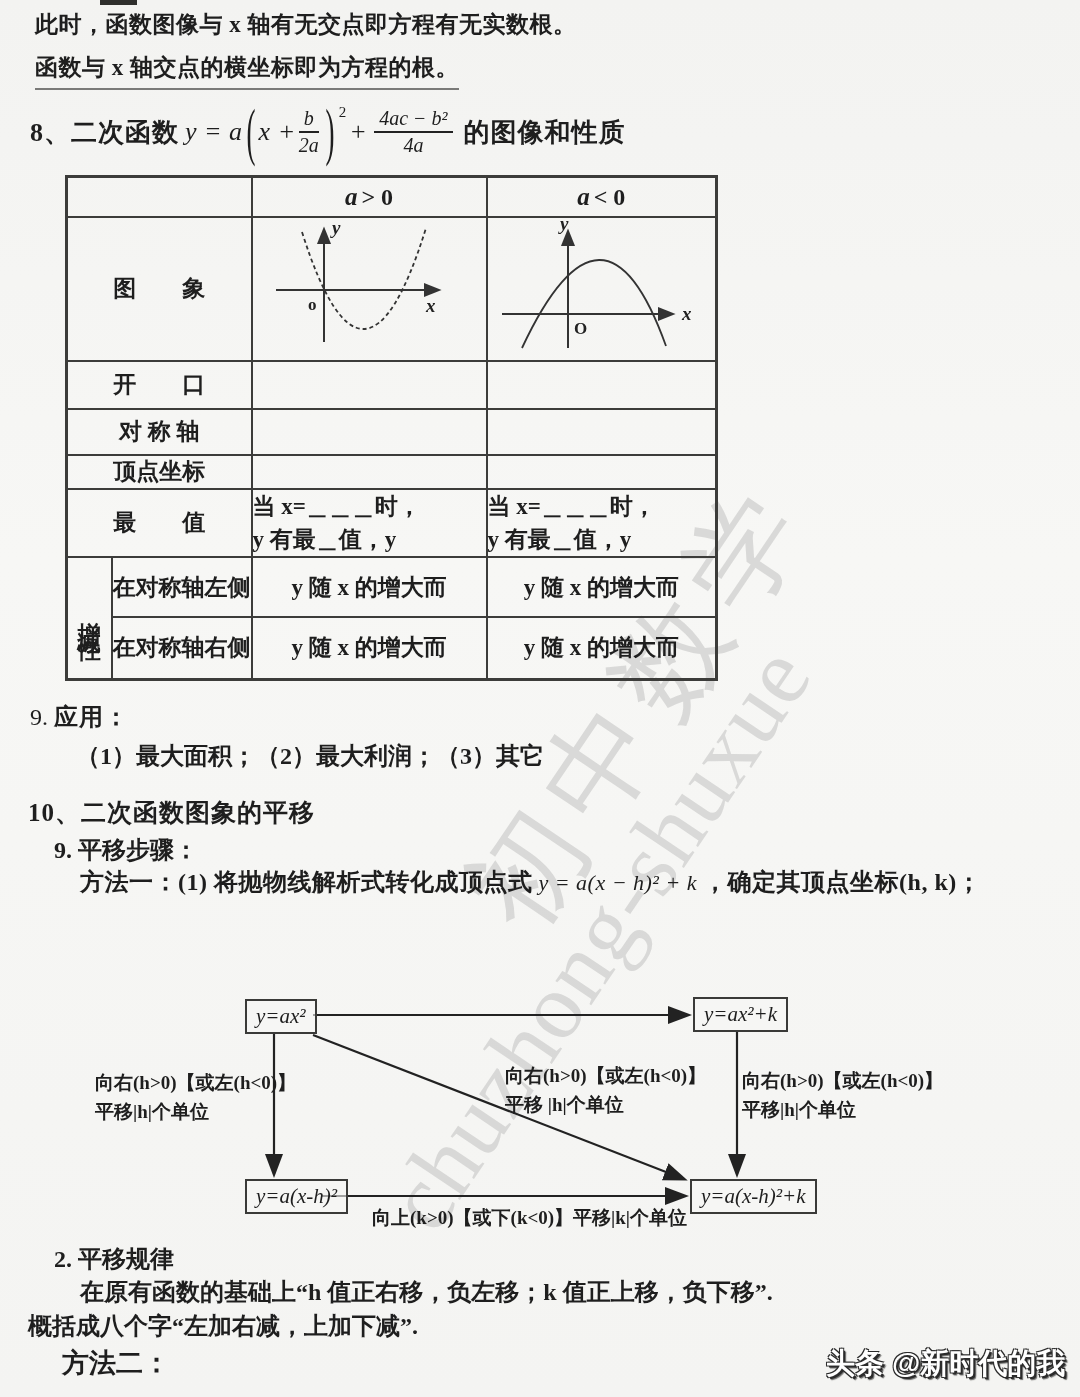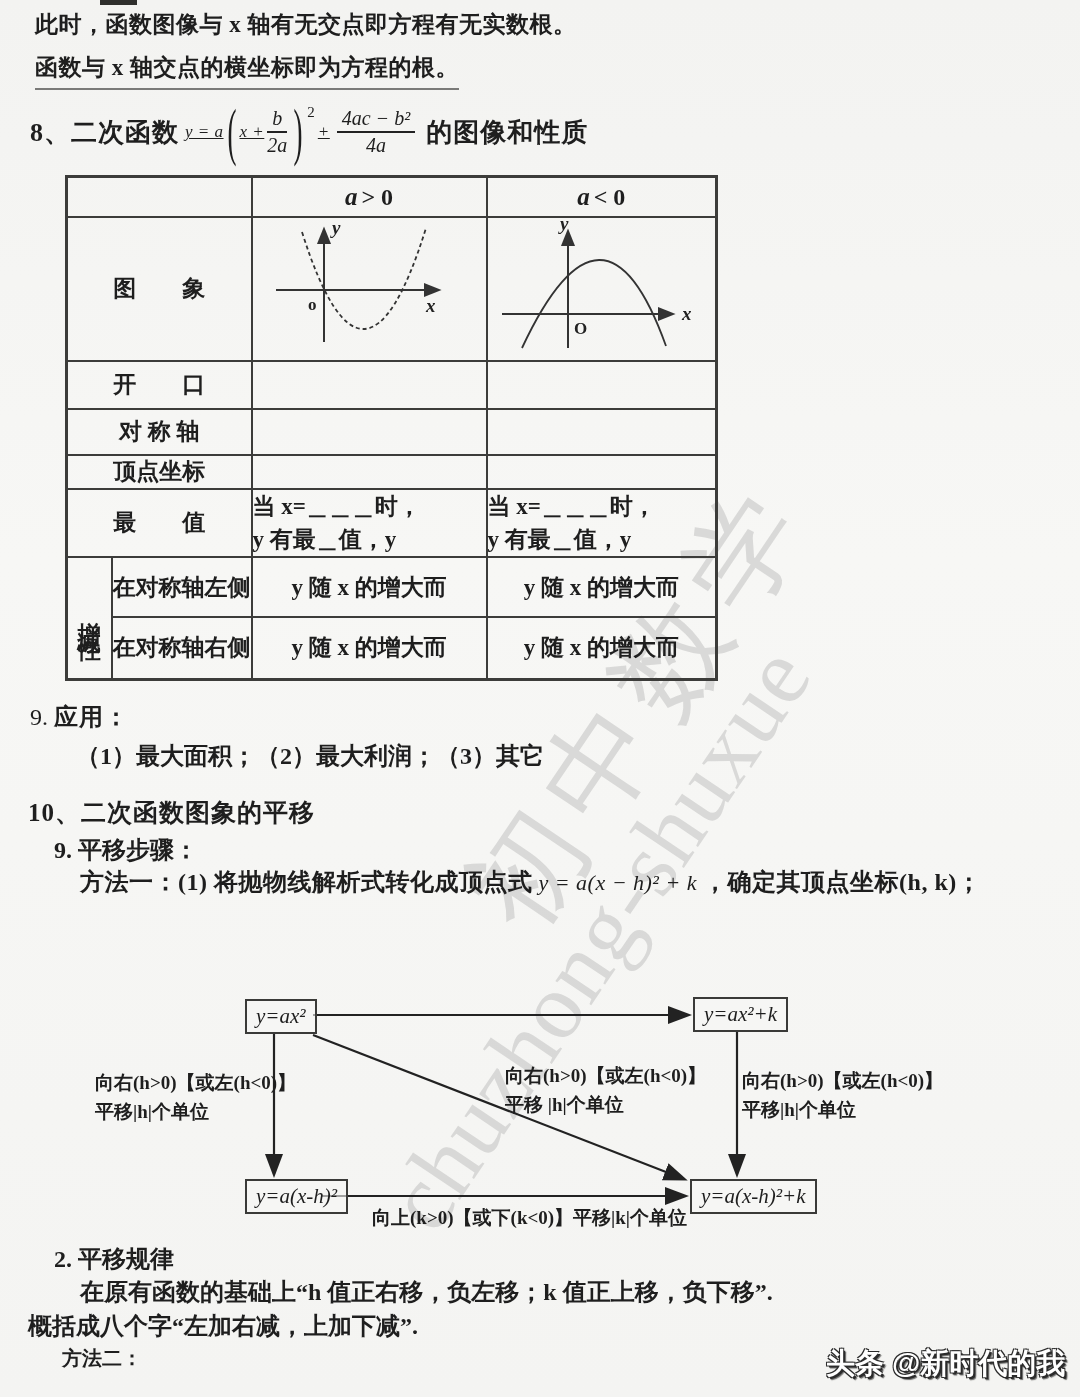--- a/index.html
+++ b/index.html
@@ -23,21 +23,21 @@
     transform:translate(-50%,-50%) rotate(-56deg);}
   
   .body-line{font-size:23px; font-weight:600; letter-spacing:.5px; white-space:nowrap;}
   .underlined{border-bottom:2px solid #7a7a78; padding-bottom:5px;}
   .topmark{left:100px; top:0; width:37px; height:5px; background:#2f2f2d;}
   #intro1{left:35px; top:9px;}
   #intro2{left:35px; top:52px;}
   
   #s8head{left:30px; top:94px; height:76px; display:flex; align-items:center; white-space:nowrap;}
   .h-bold{font-size:26px; font-weight:700; letter-spacing:1px;}
-  .math{font-style:italic; font-size:17px; letter-spacing:.5px;text-decoration:underline;}
+  .math{font-style:italic; font-size:26px; letter-spacing:.5px;}
   .bigp{font-style:normal; display:inline-block; font-size:30px; font-weight:300;
         transform:scaleY(2.1) scaleX(.9); margin:0 3px; line-height:0;}
   .frac{display:inline-flex; flex-direction:column; align-items:center;
         vertical-align:middle; font-style:italic; font-size:20px; line-height:1.25; margin:0 3px;}
   .frac .num{border-bottom:2px solid #222; padding:0 5px;}
   .fsup{font-size:15px; font-style:normal; position:relative; top:-20px; left:1px;}
   
   #tablewrap{left:65px; top:175px;}
   table.props{border-collapse:collapse; table-layout:fixed; background:transparent;padding-left:21px;}
   table.props td{border:2px solid #3c3c3a; text-align:center; vertical-align:middle;
@@ -62,21 +62,21 @@
   
   #diagram{left:60px; top:975px; width:960px; height:268px;}
   #diagram svg.arrows{position:absolute; left:0; top:0;}
   .dbox{position:absolute; border:2px solid #3a3a38; background:rgba(247,247,245,.6);
     font-style:italic; font-size:21px; padding:3px 9px; white-space:nowrap; line-height:1.2;}
   .dlabel{position:absolute; font-size:19px; font-weight:600; white-space:nowrap; line-height:1.55;}
   
   #rulehead{left:54px; top:1243px; font-size:24px; font-weight:600;}
   #rule1{left:80px; top:1276px; font-size:24px; font-weight:600; white-space:nowrap;}
   #rule2{left:28px; top:1310px; font-size:24px; font-weight:600; white-space:nowrap;}
-  #method2{left:62px; top:1345px; font-size:20px; font-weight:700;}
+  #method2{left:62px; top:1345px; font-size:27px; font-weight:700;}
   #credit{
     left:826px; top:1344px; font-size:29px; font-weight:700; color:#fff;
     font-family:"Liberation Sans","DejaVu Sans",sans-serif; white-space:nowrap;
     text-shadow:2px 2px 0 #2b2b2b,-1px -1px 0 #2b2b2b,1px -1px 0 #2b2b2b,
                 -1px 1px 0 #2b2b2b,3px 3px 1px rgba(0,0,0,.55);
   }
   svg text{font-family:"Liberation Serif",serif;}
 </style>
 </head>
 <body>

